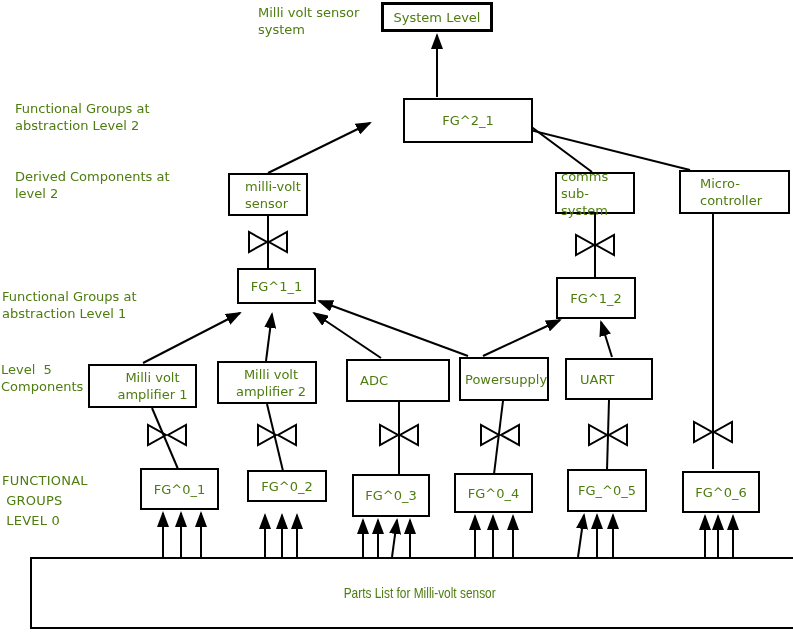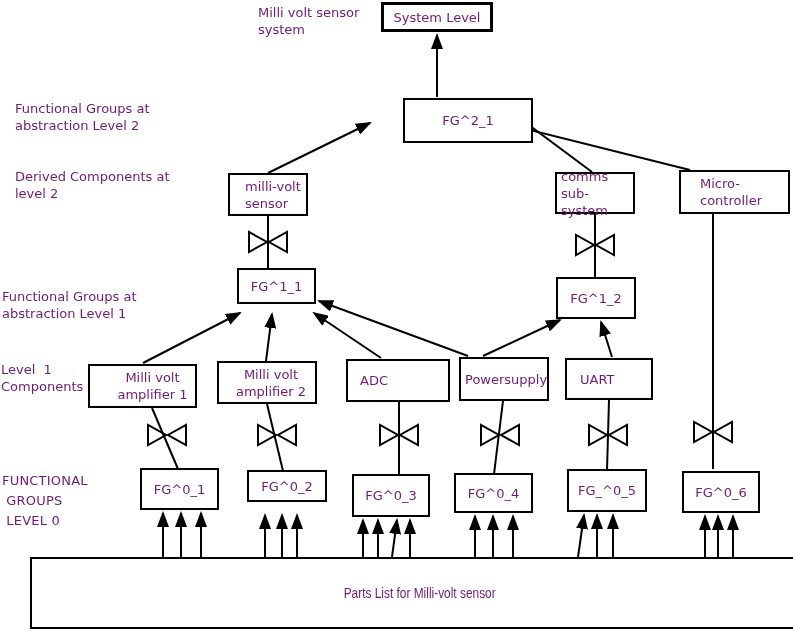--- a/index.html
+++ b/index.html
@@ -1,21 +1,21 @@
 <!DOCTYPE html>
 <html><head>
 <meta charset="utf-8">
 <style>
   html,body{margin:0;padding:0;background:#ffffff;}
   #canvas{
     position:relative;
     width:793px;height:638px;
     background:#ffffff;
     font-family:"DejaVu Sans","Liberation Sans",sans-serif;
-    color:#701a75;
+    color:#4d7c0f;
     overflow:hidden;
   }
   #edges{position:absolute;left:0;top:0;}
   .node{
     position:absolute;
     box-sizing:border-box;
     border:2px solid #000;
     background:#fff;
     display:flex;
     align-items:center;
@@ -131,21 +131,21 @@
   </svg>
 
   <div class="lbl" style="left:258px;top:4px;">Milli volt sensor
 system</div>
   <div class="lbl" style="left:15px;top:100px;">Functional Groups at
 abstraction Level 2</div>
   <div class="lbl" style="left:15px;top:168px;">Derived Components at
 level 2</div>
   <div class="lbl" style="left:2px;top:288px;">Functional Groups at
 abstraction Level 1</div>
-  <div class="lbl" style="left:1px;top:361px;">Level  1
+  <div class="lbl" style="left:1px;top:361px;">Level  5
 Components</div>
   <div class="lbl caps" style="left:2px;top:471px;line-height:20px;">FUNCTIONAL
  GROUPS
  LEVEL 0</div>
 
   <div class="node c" style="left:381px;top:2px;width:112px;height:30px;border-width:3px;">
     <span class="txt">System Level</span>
   </div>
 
   <div class="node c" style="left:373px;top:98px;width:130px;height:45px;margin-left:30px;">

